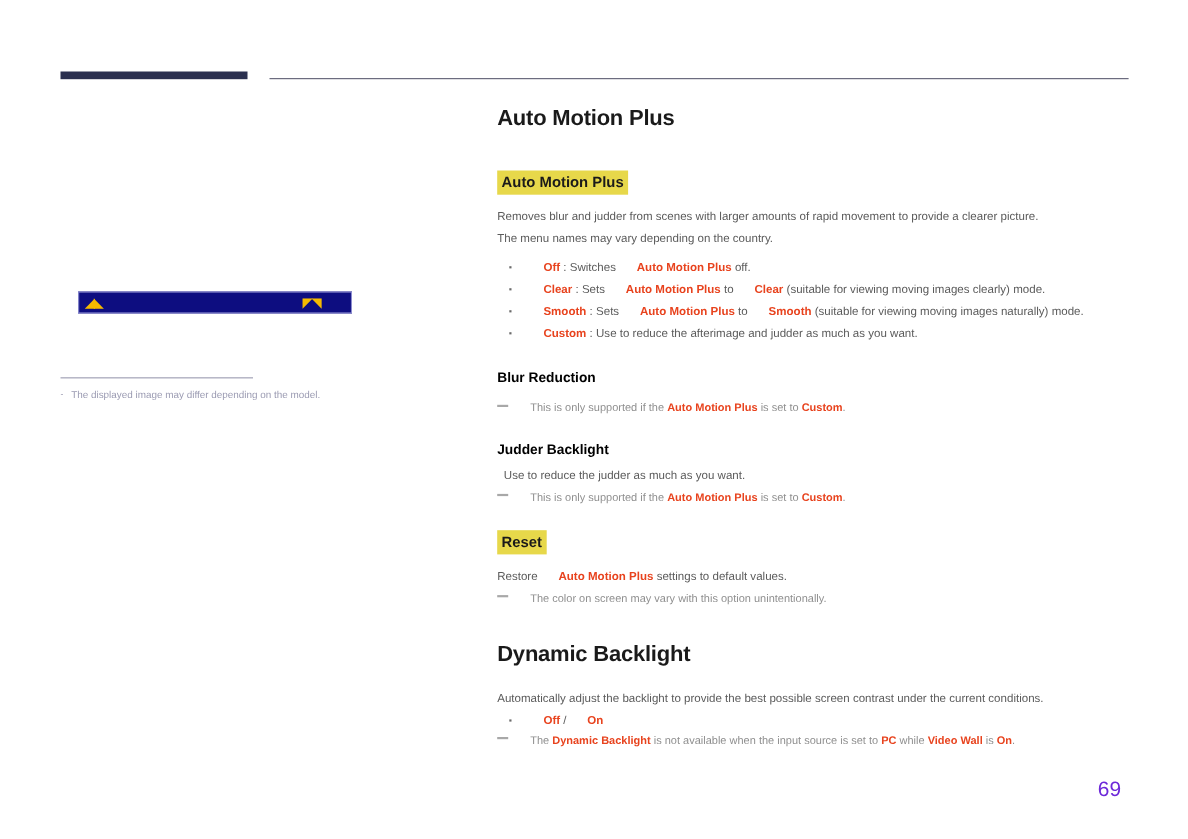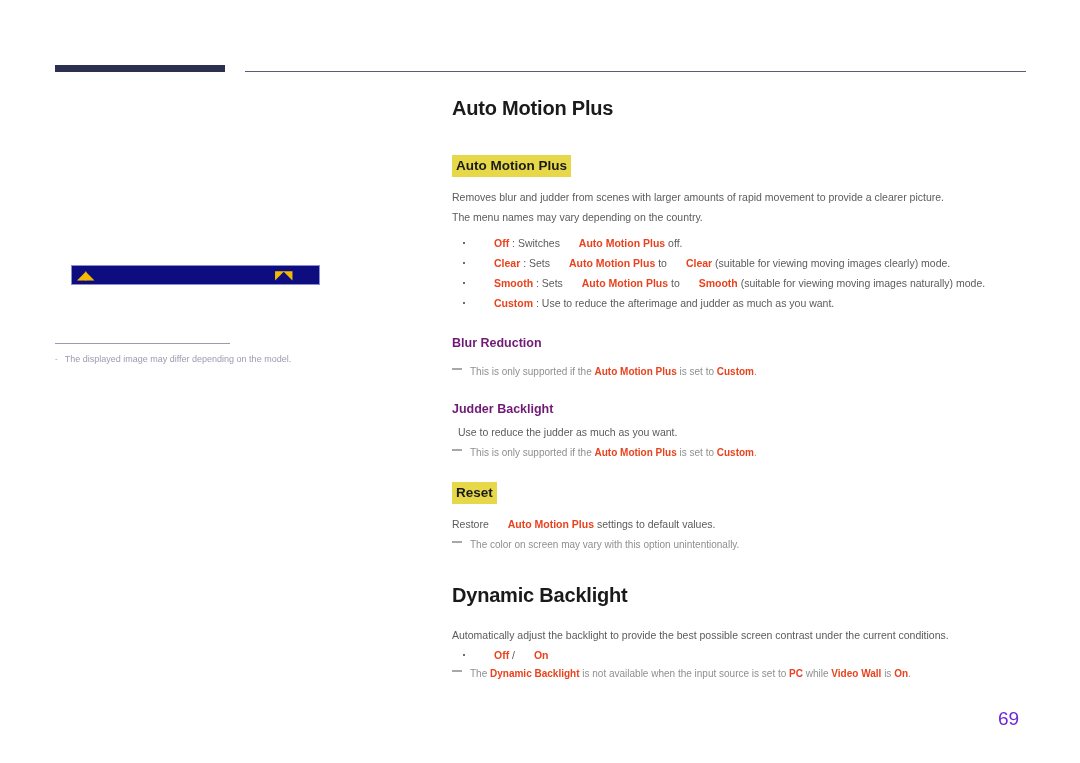--- a/index.html
+++ b/index.html
@@ -125,21 +125,21 @@
     font-weight: bold;
     line-height: 17px;
     padding: 2px 4px 3px 4px;
   }
 
   h3.sub-heading {
     margin: 0;
     font-size: 12.5px;
     font-weight: bold;
     line-height: 16px;
-    color: #701a75;
+    color: #000000;
   }
 
   p.para {
     margin: 0;
     font-size: 10.5px;
     line-height: 15px;
     color: #5b5b5b;
   }
   p.para.indent { padding-left: 6px; }
 
@@ -159,21 +159,21 @@
     top: 9px;
     width: 2px;
     height: 2px;
     background: #6b6b6b;
   }
 
   
   .note-row {
     display: flex;
     align-items: flex-start;
-    gap: 8px;
+    gap: 20px;
     font-size: 10px;
     line-height: 15px;
     color: #8f8f8f;
     justify-content: space-between;
   }
   .note-row .note-dash {
     flex: 0 0 auto;
     width: 10px;
     height: 8px;
     position: relative;

